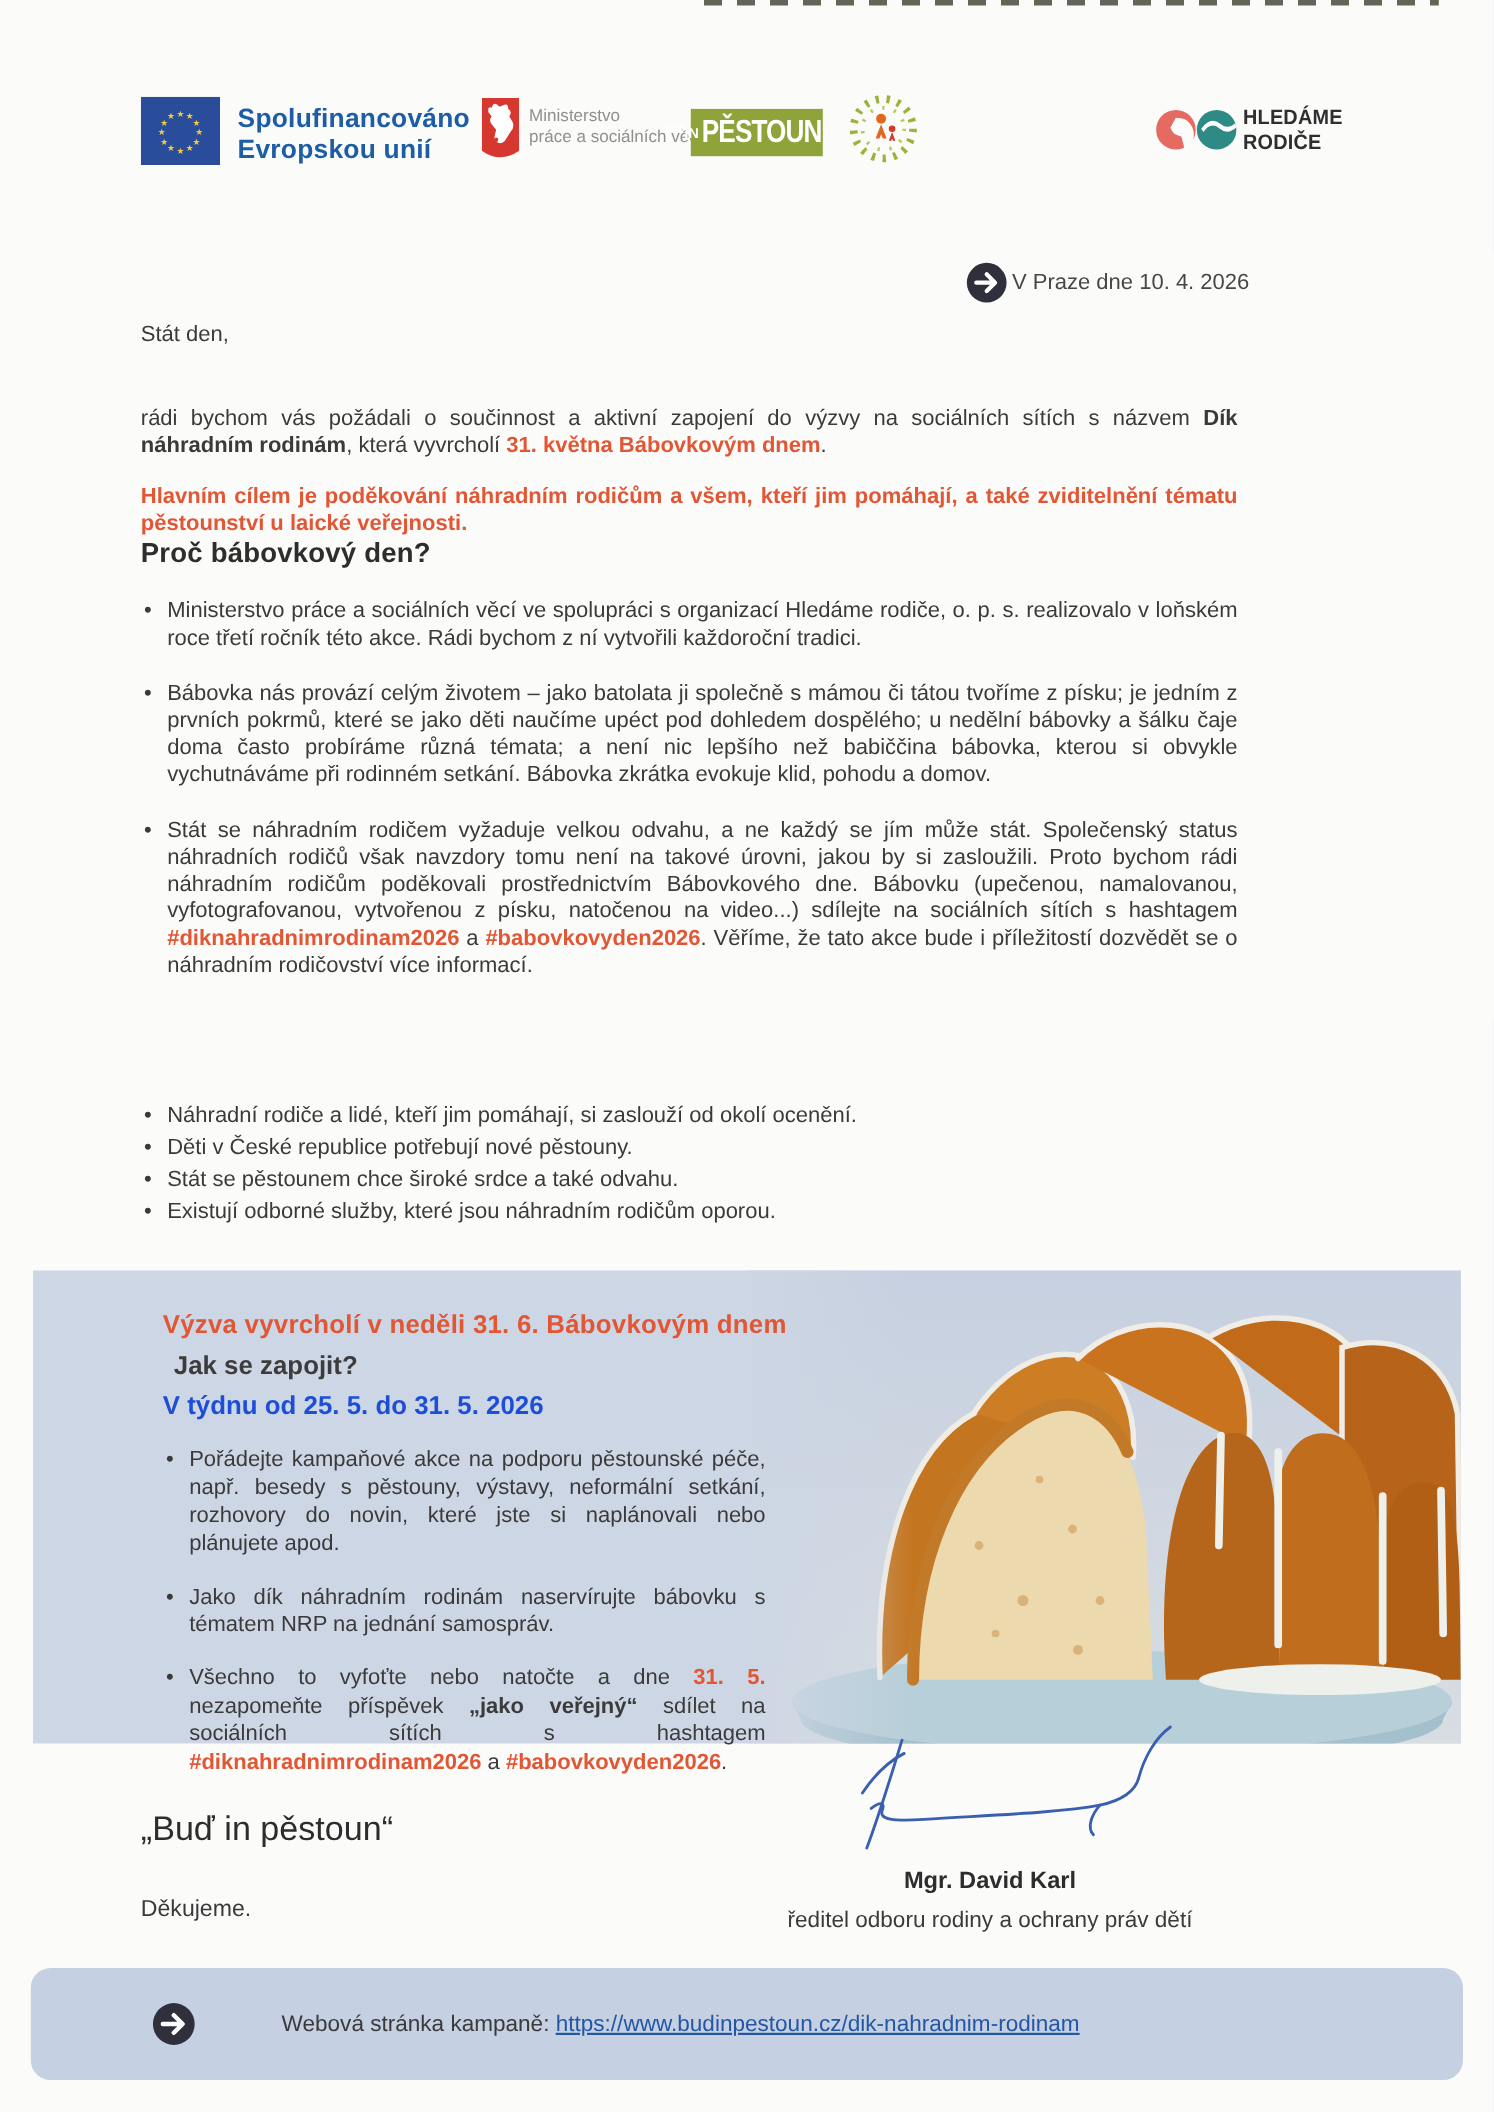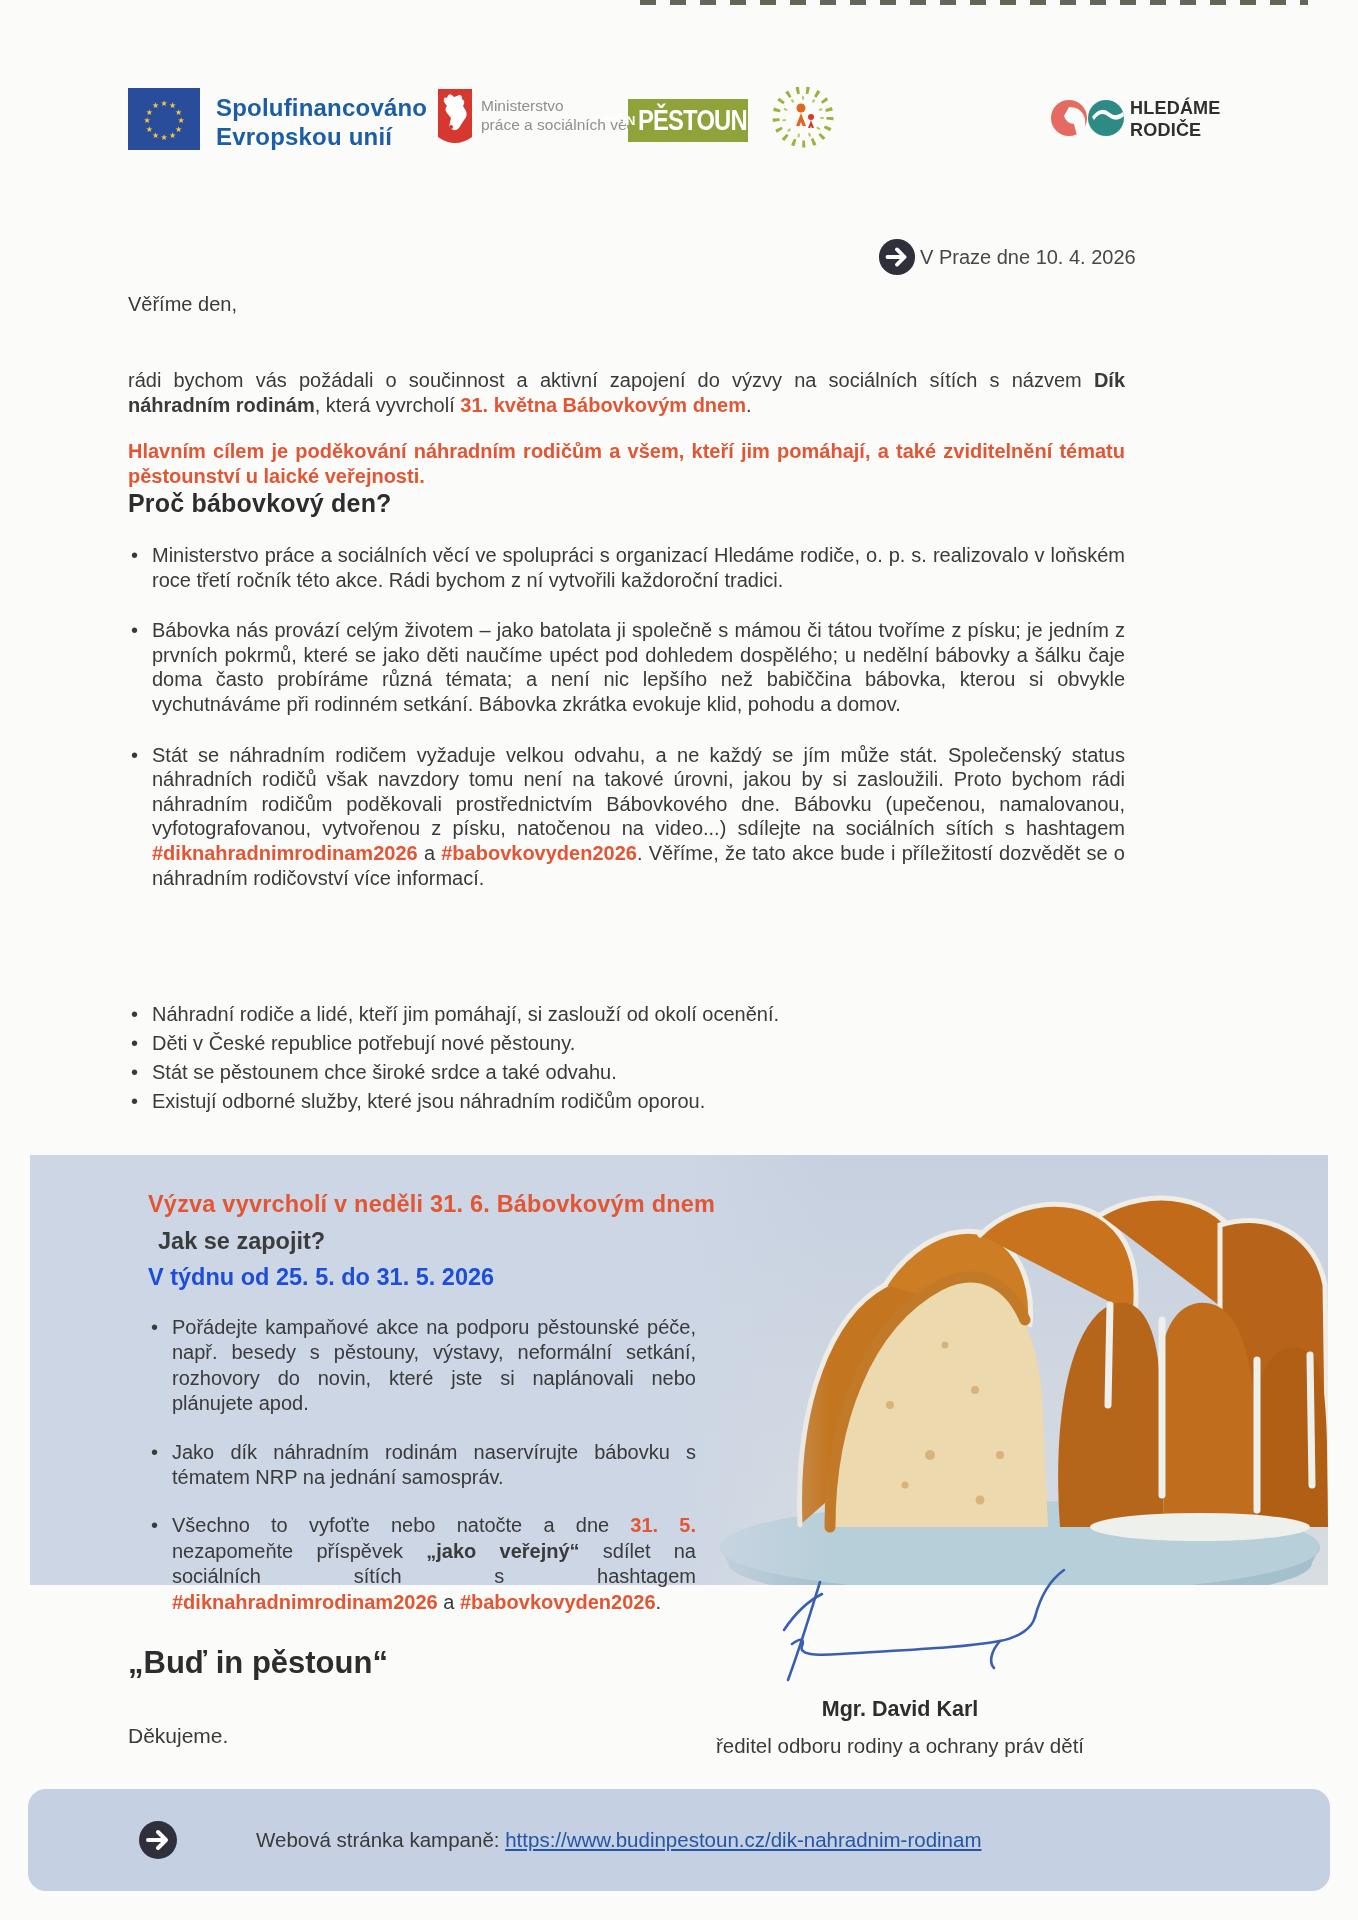--- a/index.html
+++ b/index.html
@@ -49,21 +49,21 @@
   .dot{position:absolute;left:3px;top:0;}
   
   .promo{position:absolute;left:30px;top:1155px;width:1298px;height:430px;background:#cdd6e4;}
   .promo-head{position:absolute;left:118px;top:36px;font-size:23.5px;font-weight:bold;color:#e25634;letter-spacing:.2px;}
   .promo-sub1{position:absolute;left:128px;top:73px;font-size:23.5px;font-weight:bold;color:#3c3c3c;}
   .promo-sub2{position:absolute;left:118px;top:109px;font-size:23.5px;font-weight:bold;color:#1d4ed8;}
   .promo-list{position:absolute;left:118px;top:160px;width:548px;font-size:20px;line-height:25.4px;}
   .promo-list .bitem{margin-bottom:23px;}
   .cake-photo{position:absolute;right:0;top:0;width:648px;height:430px;}
   
-  .slogan{position:absolute;left:128px;top:1645px;font-size:31px;font-weight:bold;color:#2d2d2d;}
+  .slogan{position:absolute;left:128px;top:1645px;font-size:31px;font-weight:normal;color:#2d2d2d;}
   .thanks{position:absolute;left:128px;top:1724px;font-size:21px;}
   .sig-svg{position:absolute;left:742px;top:1568px;width:360px;height:135px;}
   .sig-block{position:absolute;left:660px;top:1697px;width:480px;text-align:center;}
   .sig-name{font-size:21.5px;font-weight:bold;color:#2d2d2d;margin-bottom:12px;}
   .sig-title{font-size:20.5px;color:#3a3a3a;}
   
   .footer{position:absolute;left:28px;top:1789px;width:1302px;height:102px;background:#c5d1e3;
     display:flex;align-items:center;border-radius:18px;}
   .footer .arrow-circle{margin-left:110px;width:40px;height:40px;}
   .footer-text{margin-left:78px;font-size:20.5px;color:#3a3a3a;}
@@ -138,21 +138,21 @@
   </div>
 
   <div class="date-row">
     <svg class="arrow-circle" viewBox="0 0 40 40">
       <circle cx="20" cy="20" r="19" fill="#30303d"></circle>
       <path d="M10,20 H27 M20,12 L28,20 L20,28" stroke="#ffffff" stroke-width="4" fill="none" stroke-linecap="round" stroke-linejoin="round"></path>
     </svg>
     <span class="date-text">V Praze dne 10. 4. 2026</span>
   </div>
 
-  <div class="greeting">Věříme den,</div>
+  <div class="greeting">Stát den,</div>
 
   <p class="para p1"><span>rádi bychom vás požádali o součinnost a aktivní zapojení do výzvy na sociálních sítích s názvem </span><span class="bold">Dík náhradním rodinám</span><span>, která vyvrcholí </span><span class="orange">31. května Bábovkovým dnem</span><span>.</span></p>
 
   <p class="para p2">Hlavním cílem je poděkování náhradním rodičům a všem, kteří jim pomáhají, a také zviditelnění tématu pěstounství u laické veřejnosti.</p>
 
   <h1 class="sec h-why">Proč bábovkový den?</h1>
 
   <div class="blist why-list">
     <div class="bitem">
       <span class="dot">•</span>

